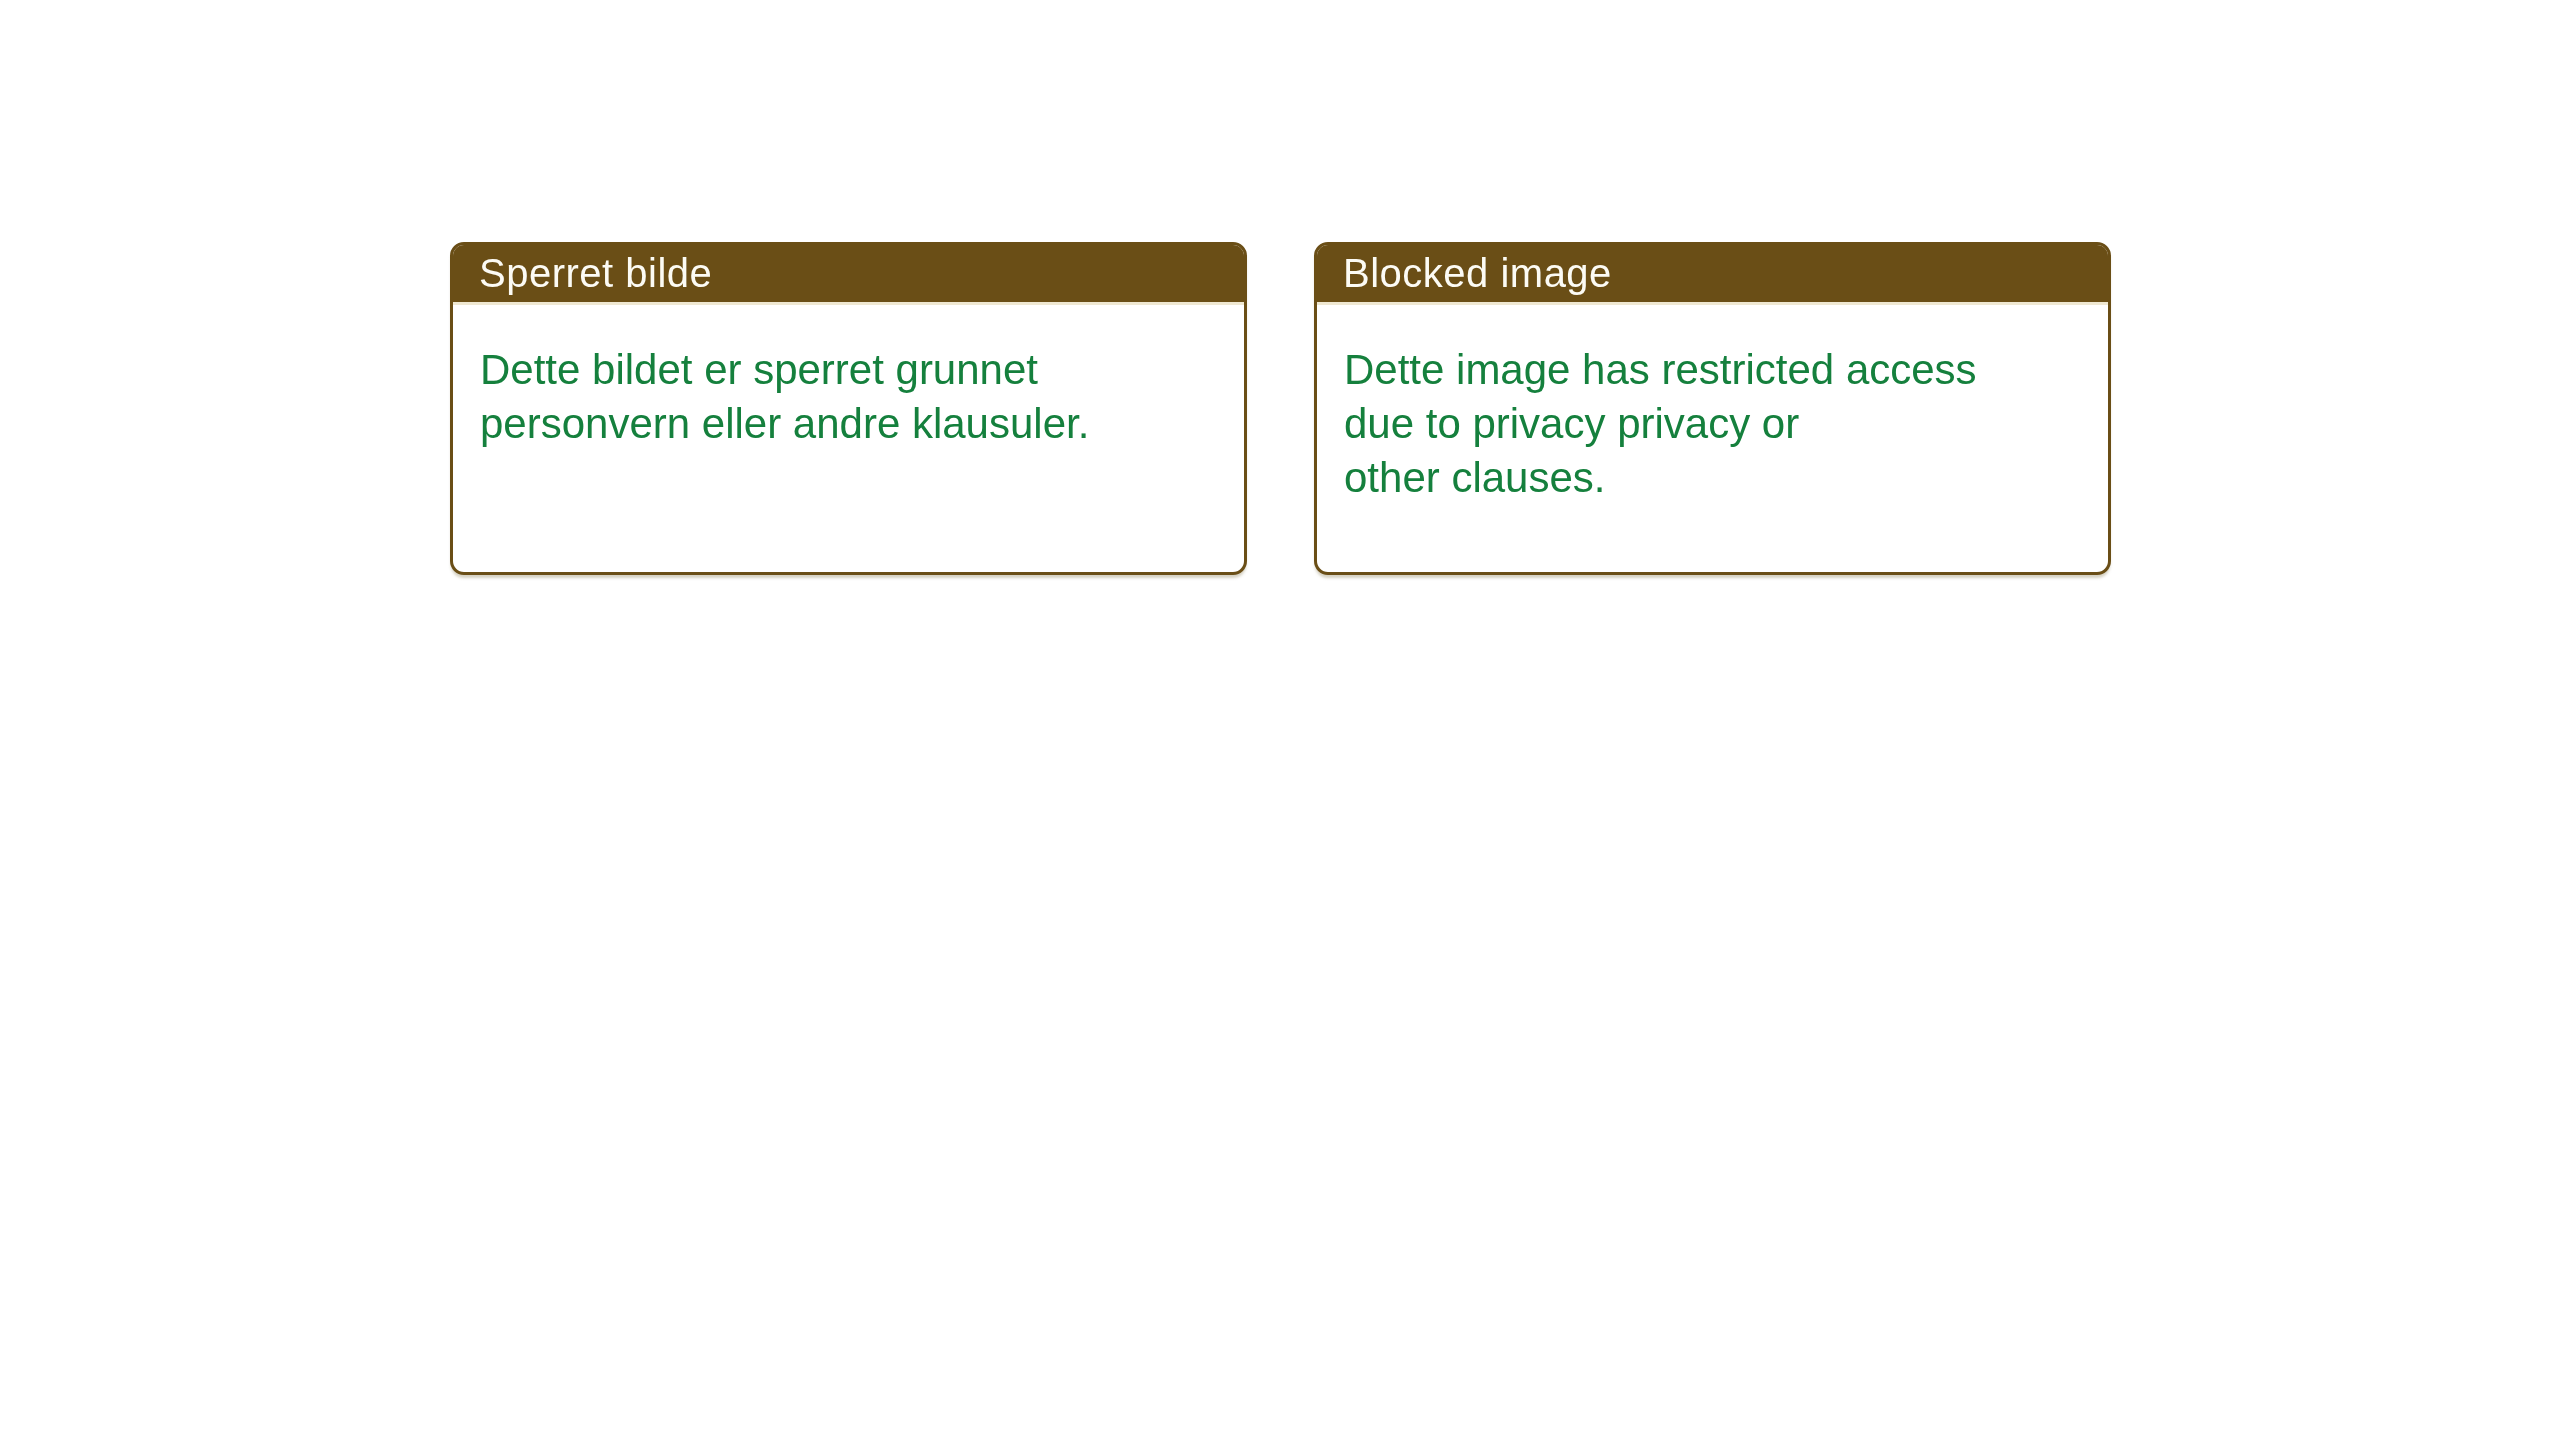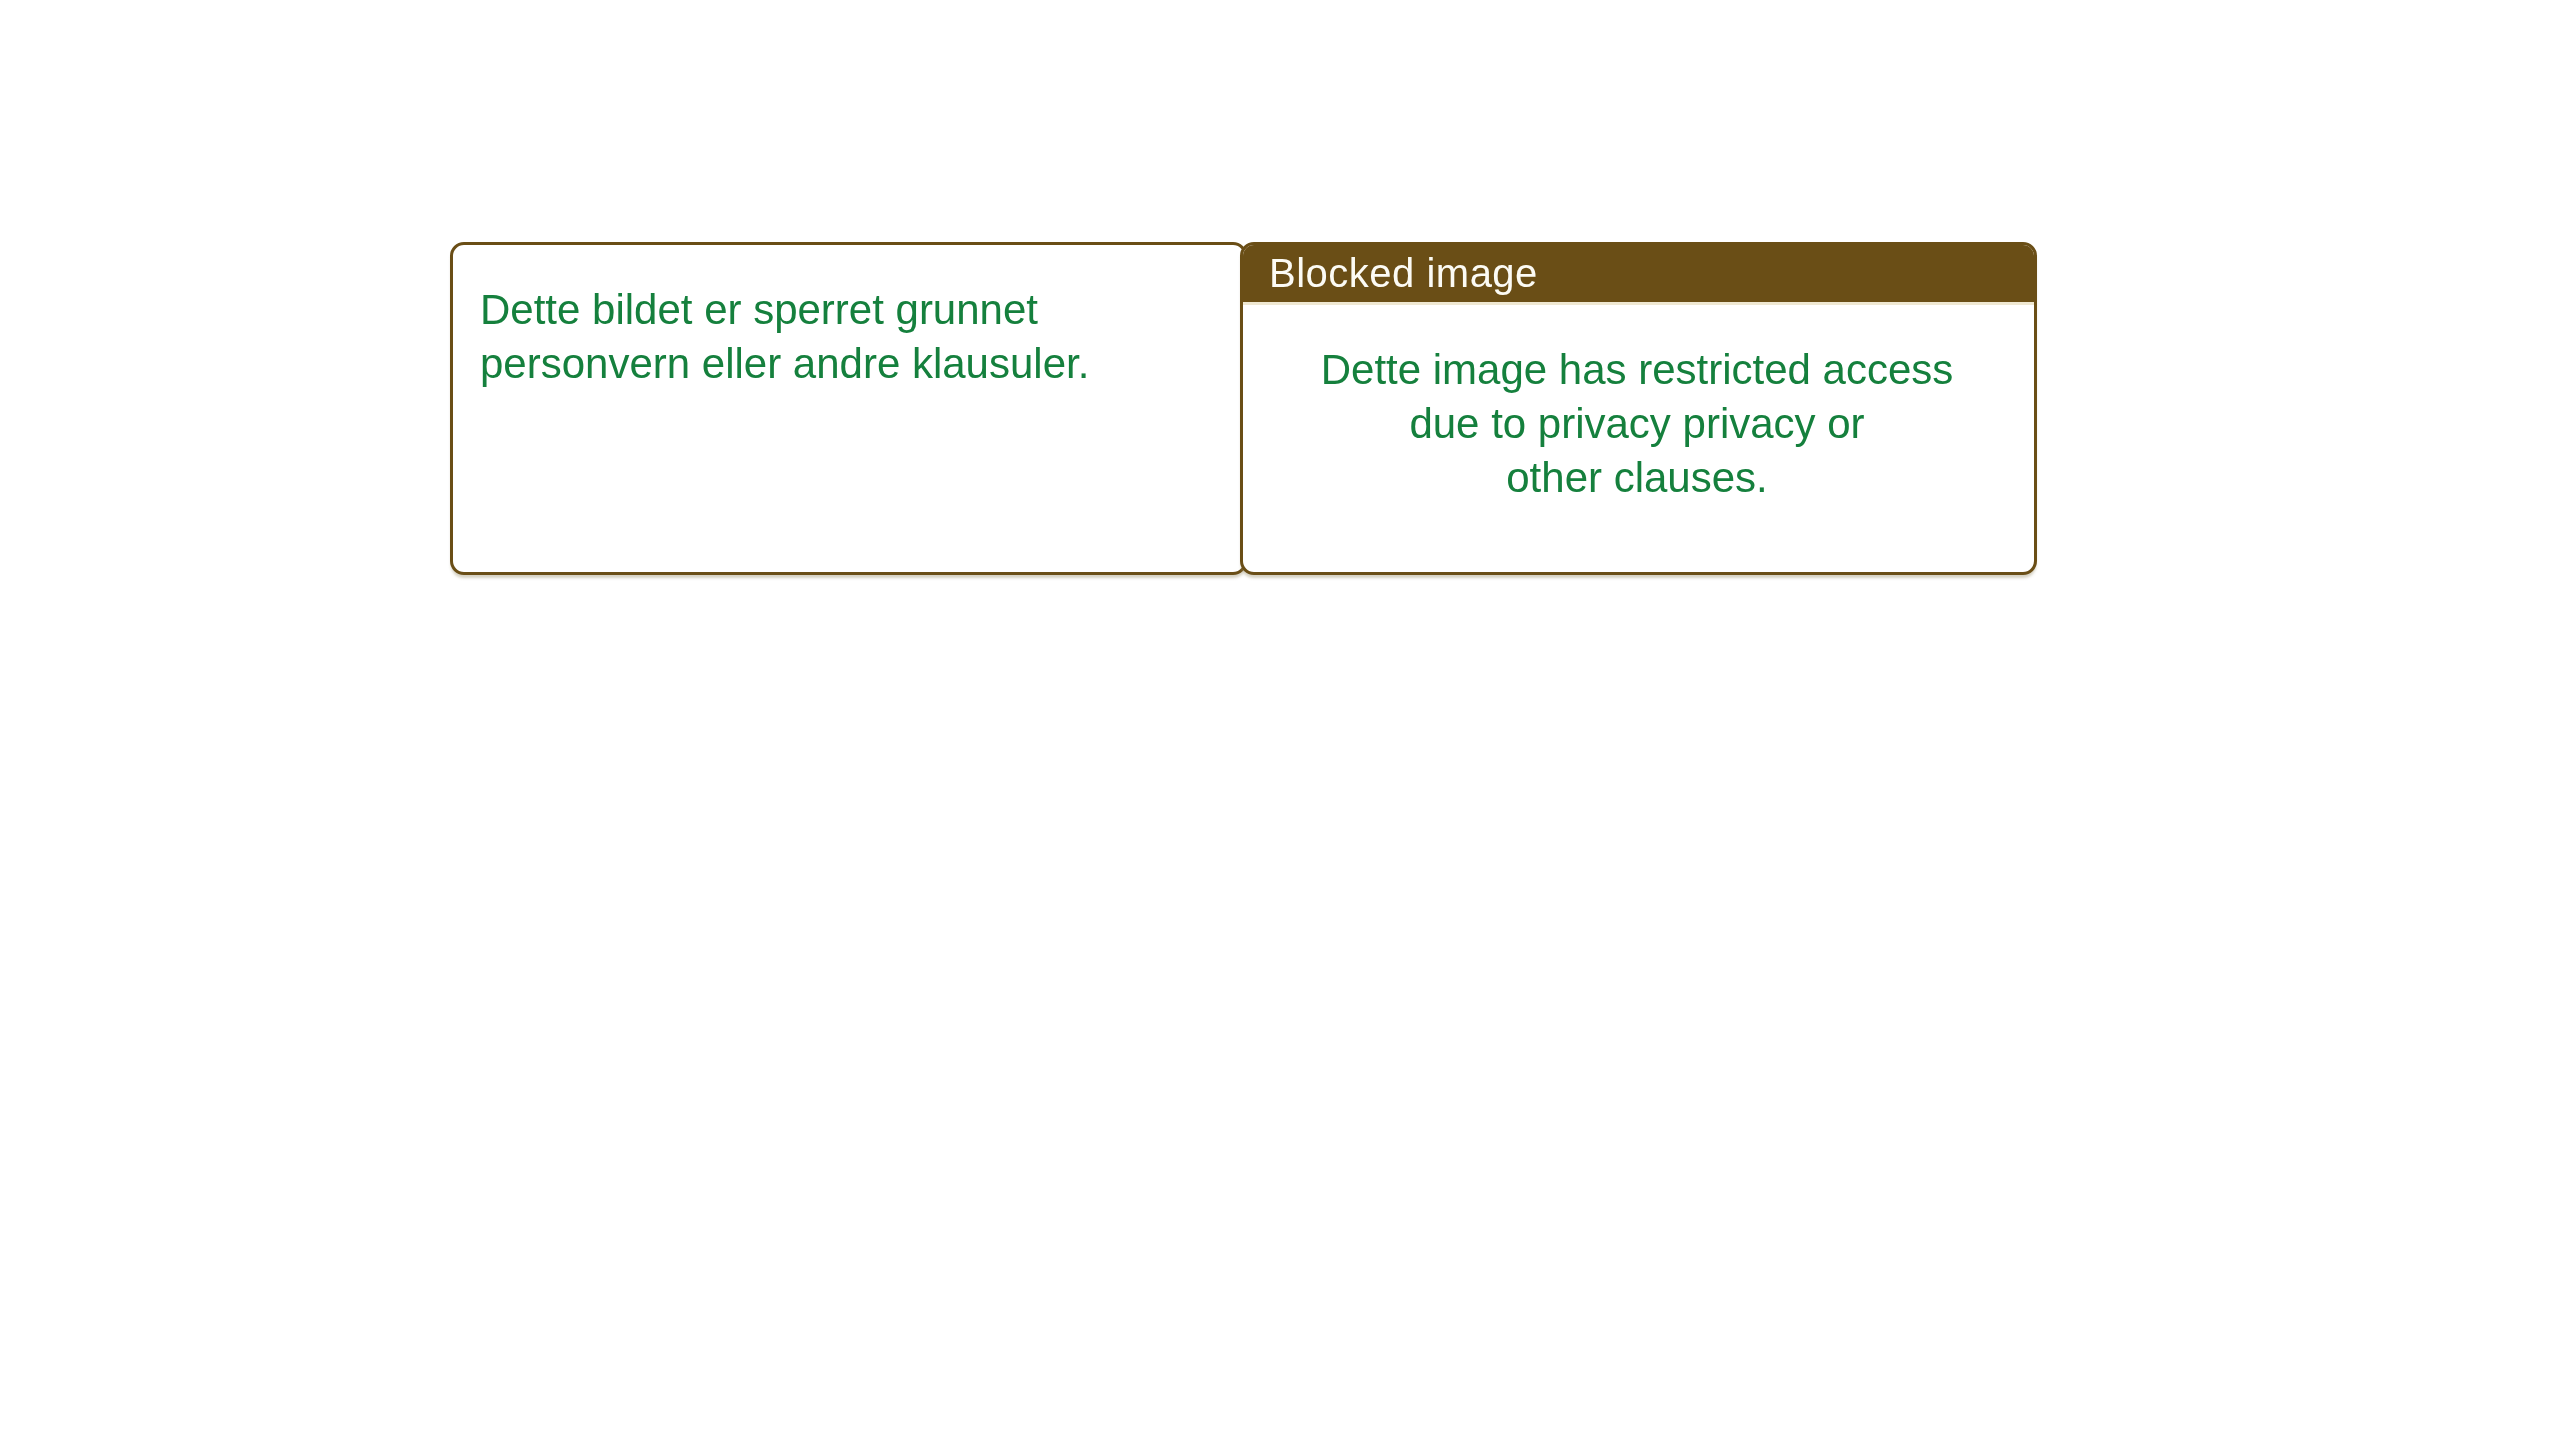--- a/index.html
+++ b/index.html
@@ -21,21 +21,21 @@
     top: 242px;
     width: 797px;
     height: 333px;
     background: #ffffff;
     border: 3px solid #6a4e16;
     border-radius: 14px;
     box-shadow: 0 4px 3px -1px rgba(160, 150, 118, 0.45);
     overflow: hidden;
   }
   .card-left  { left: 450px; }
-  .card-right { left: 1240px; text-align: center; }
+  .card-right { left: 1314px; }
   .card-header {
     height: 60px;
     background: #6a4e16;
     border-bottom: 3px solid #efe8d2;
     display: flex;
     align-items: center;
     padding: 0 26px;
   }
   .card-title {
     color: #fcfbf4;
@@ -51,20 +51,23 @@
     line-height: 54px;
   }
   .body-line { white-space: nowrap; }
 </style>
 </head>
 <body>
 
 <div class="stage">
 
   <div class="card card-left">
+    <div class="card-header">
+      <span class="card-title">Sperret bilde</span>
+    </div>
     <div class="card-body">
       <div class="body-line">Dette bildet er sperret grunnet</div>
       <div class="body-line">personvern eller andre klausuler.</div>
     </div>
   </div>
 
   <div class="card card-right">
     <div class="card-header">
       <span class="card-title">Blocked image</span>
     </div>

